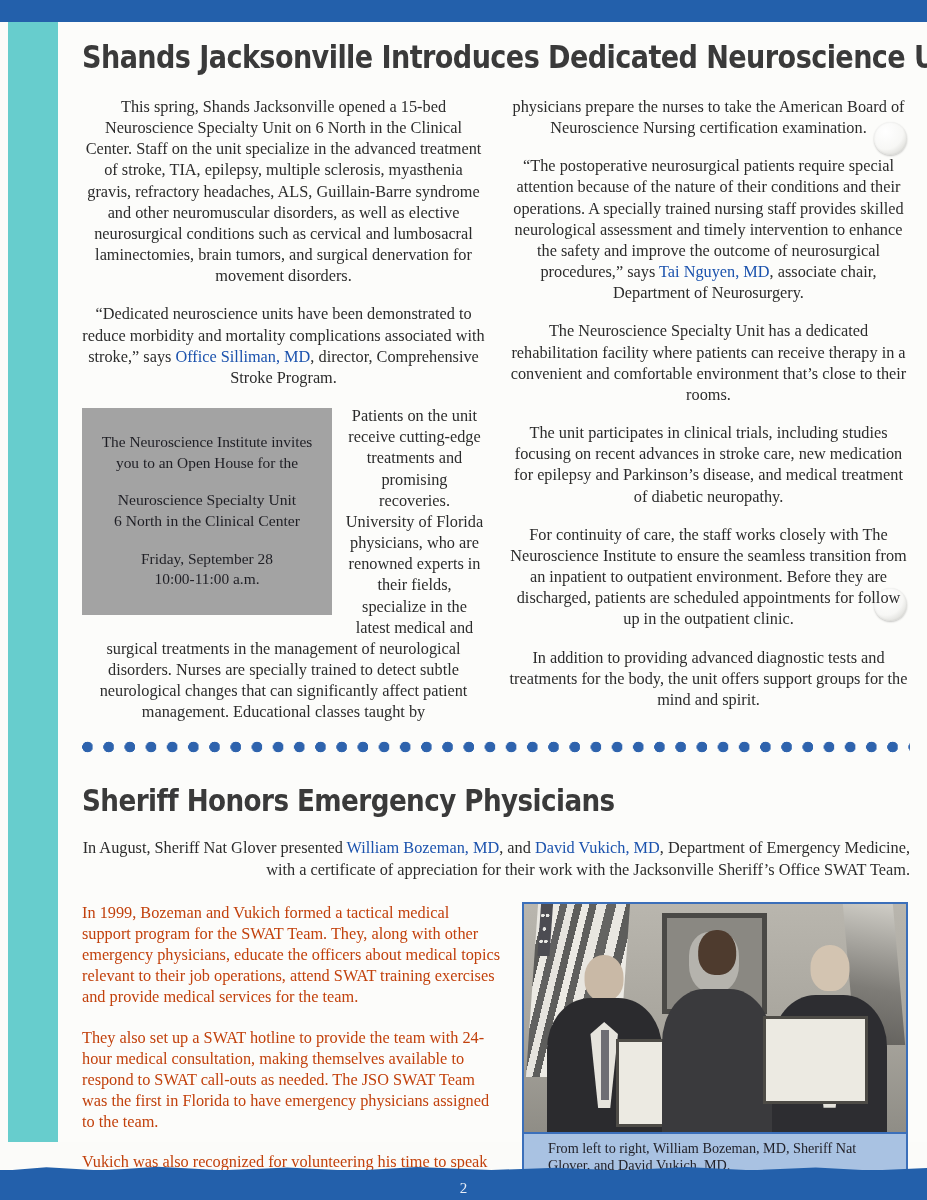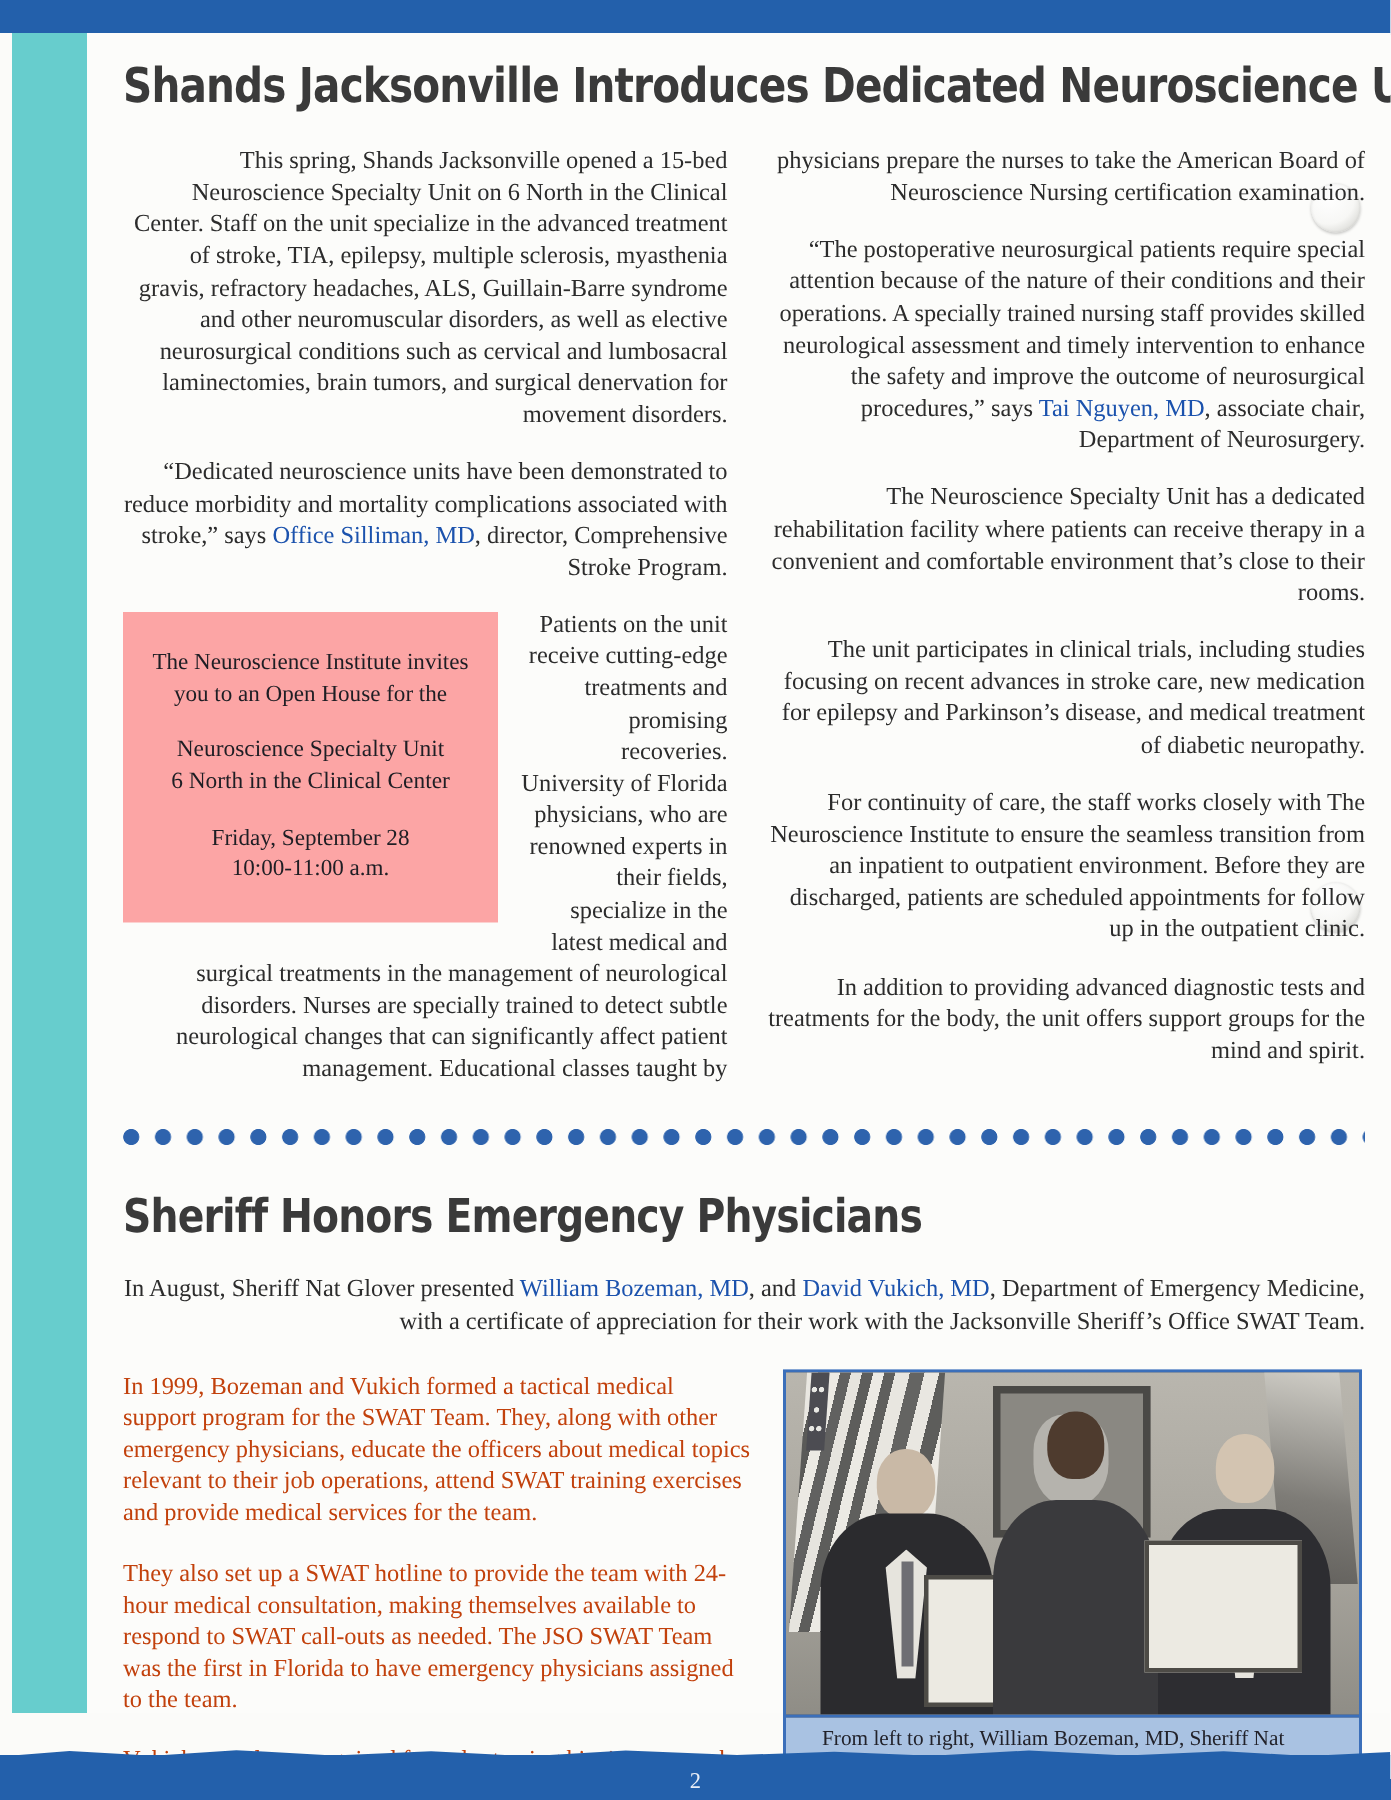--- a/index.html
+++ b/index.html
@@ -72,29 +72,29 @@
   h1.headline.second{font-size:31px;}
 
   .cols{
     position:relative;margin-top:16px;
     display:flex;gap:22px;align-items:flex-start;
   }
   .col{width:403px;}
   .col p{
     margin:0 0 17px 0;
     font-size:16.3px;line-height:1.30;color:#2c2c2c;
-    text-align:right;
-  }
-  .col p:last-child{margin-bottom:11px;}
+    text-align:center;
+  }
+  .col p:last-child{margin-bottom:0;}
   b.name{color:#1b52ad;font-weight:normal;}
 
   
   .callout{
     float:left;width:250px;
-    background:#fca5a5;
+    background:#a3a3a3;
     margin:3px 12px 6px 0;
     padding:24px 14px 26px 14px;
     box-sizing:border-box;
     text-align:center;
     color:#1e1e24;
     font-size:15.4px;line-height:1.33;
   }
   .callout .co-line{display:block;}
   .callout .co-gap{height:17px;}
   .callout .co-bold{font-weight:normal;font-size:15.6px;}

